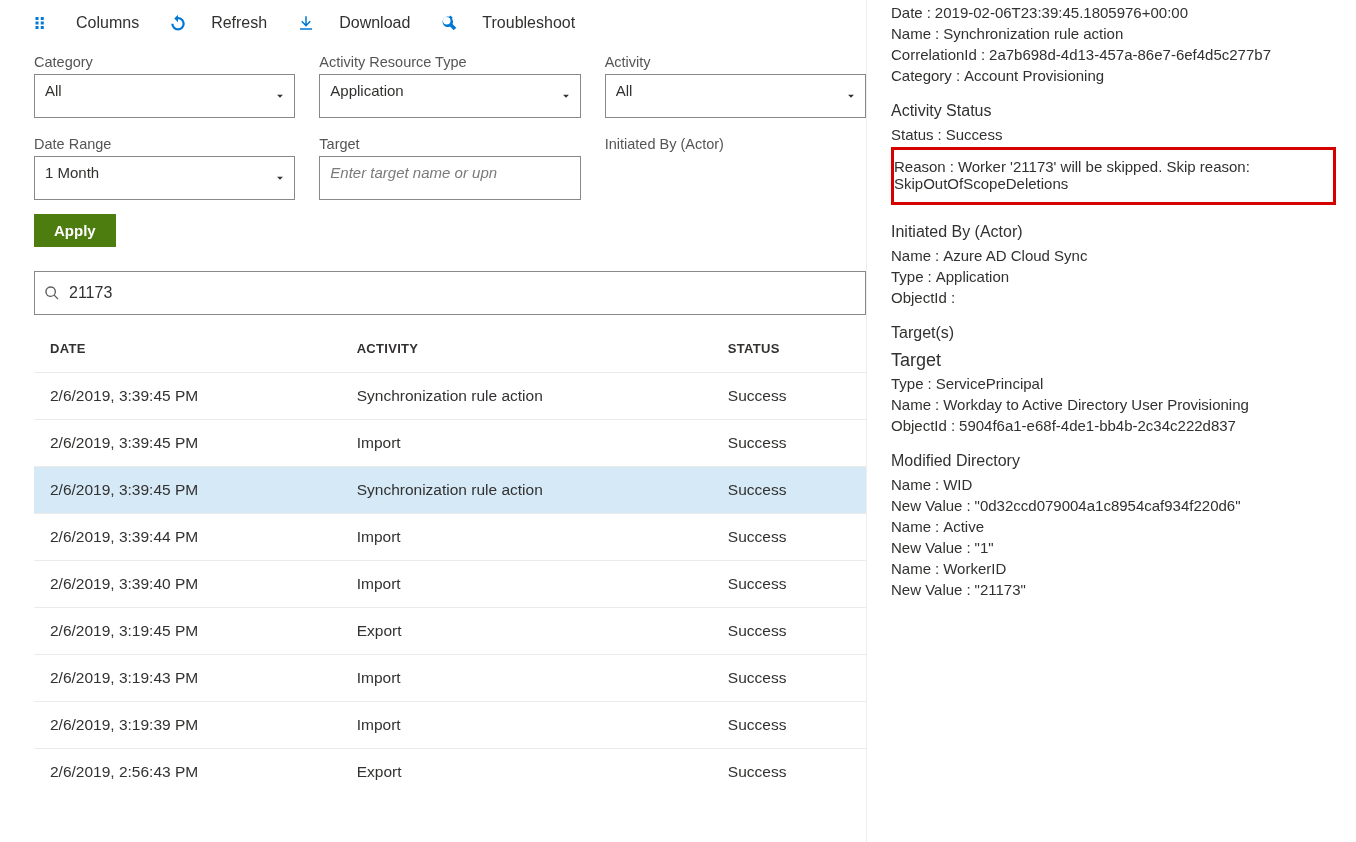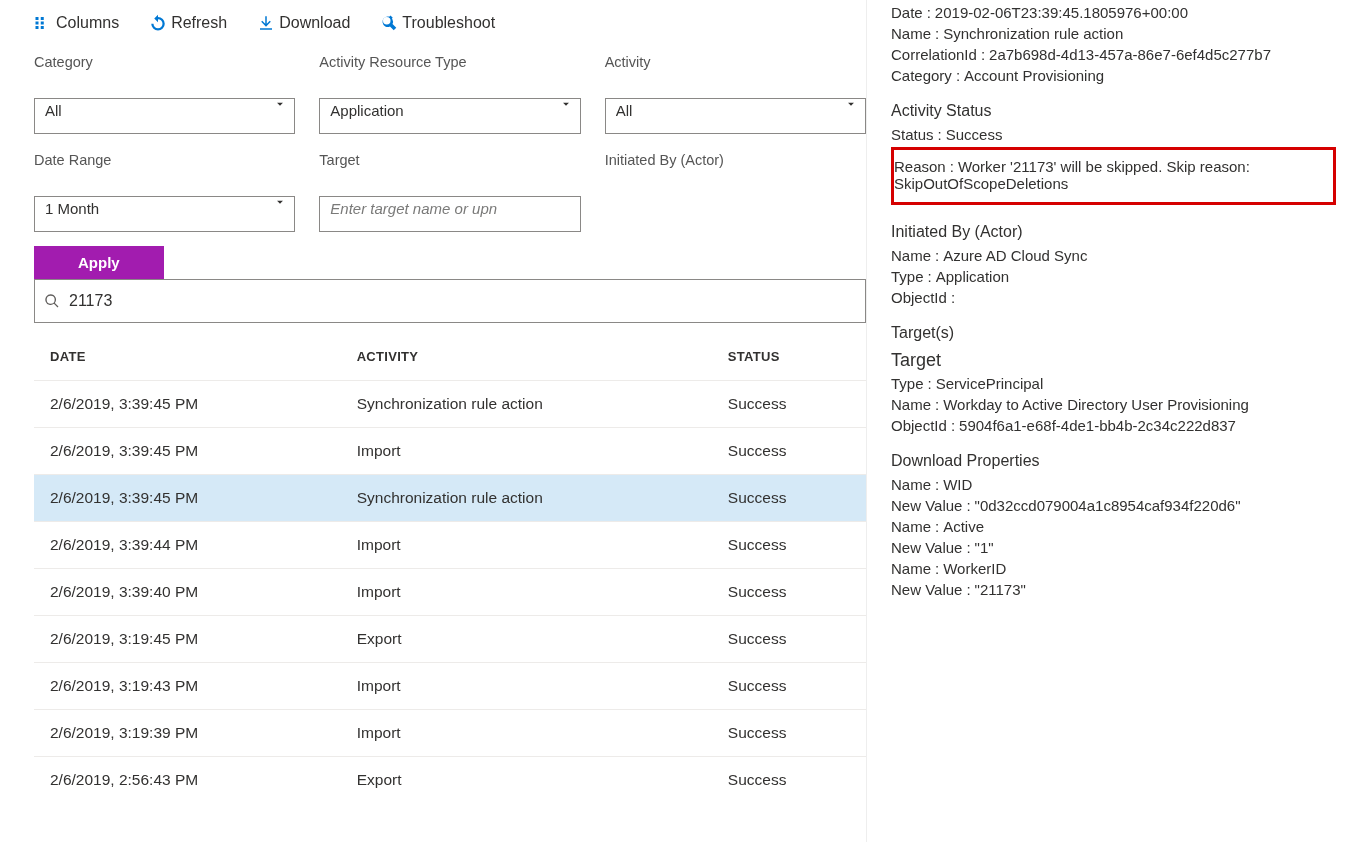--- a/index.html
+++ b/index.html
@@ -22,58 +22,57 @@
   .details {
     flex: 0 0 490px;
     padding: 0 20px 20px 24px;
     border-left: 1px solid #eee;
     overflow: hidden;
   }
 
   
   .toolbar { display: flex; gap: 30px; align-items: center; margin-bottom: 22px; }
   .tool-item {
-    display: inline-flex; align-items: center; gap: 4px;
+    display: inline-flex; align-items: center; gap: 24px;
     color: #323130; font-size: 16px; cursor: pointer;
     white-space: nowrap;
   }
   .tool-item svg { width: 18px; height: 18px; fill: #0078d4; }
 
   
   .filters {
     display: grid;
     grid-template-columns: repeat(3, 1fr);
     gap: 18px 24px;
     margin-bottom: 14px;
     max-width: 1000px;
   }
   .field-label { font-size: 14.5px; color: #555; margin-bottom: 4px; display: block; }
   .select, .textin {
-    width: 100%; height: 36px;
+    width: 100%; height: 44px;
     border: 1px solid #8a8886;
     background: #fff;
     font-size: 15px;
     color: #323130;
     padding: 0 32px 11px 10px;
     position: relative;
     appearance: none;
     cursor: pointer;
-    margin-top: 24px;
   }
   .select-wrap { position: relative; }
   .select-wrap .chev {
     position: absolute; right: 8px; top: 50%; transform: translateY(-50%);
     width: 14px; height: 14px; pointer-events: none; fill: #323130;
   }
   .textin::placeholder { color: #7a7a79; font-style: italic; }
 
   .apply-btn {
-    display: inline-block; background: #a21caf; color: #fff;
+    display: inline-block; background: #4d7c0f; color: #fff;
     border: none; font-size: 15px; font-weight: 600;
-    padding: 8px 44px; cursor: pointer;
+    padding: 8px 20px; margin-bottom: 24px; cursor: pointer;
   }
 
   
   .search-wrap { position: relative; margin-bottom: 8px; }
   .search-wrap svg {
     position: absolute; left: 10px; top: 50%; transform: translateY(-50%);
     width: 16px; height: 16px; fill: #605e5c;
   }
   .search {
     width: 100%; height: 44px; padding: 0 10px 0 34px;
@@ -287,21 +286,21 @@
   <div class="kv"><span class="kl">Name</span><span class="kvsep">:</span><span>Azure AD Cloud Sync</span></div>
   <div class="kv"><span class="kl">Type</span><span class="kvsep">:</span><span>Application</span></div>
   <div class="kv"><span class="kl">ObjectId</span><span class="kvsep">:</span><span></span></div>
 
   <h2 class="section">Target(s)</h2>
   <h3 class="subsection">Target</h3>
   <div class="kv"><span class="kl">Type</span><span class="kvsep">:</span><span>ServicePrincipal</span></div>
   <div class="kv"><span class="kl">Name</span><span class="kvsep">:</span><span>Workday to Active Directory User Provisioning</span></div>
   <div class="kv"><span class="kl">ObjectId</span><span class="kvsep">:</span><span>5904f6a1-e68f-4de1-bb4b-2c34c222d837</span></div>
 
-  <h2 class="section">Download Properties</h2>
+  <h2 class="section">Modified Directory</h2>
   <div id="modified-props">
       <div class="kv"><span>Name</span><span class="kvsep">:</span><span>WID</span></div>
       <div class="kv"><span>New Value</span><span class="kvsep">:</span><span>"0d32ccd079004a1c8954caf934f220d6"</span></div>
       <div class="kv"><span>Name</span><span class="kvsep">:</span><span>Active</span></div>
       <div class="kv"><span>New Value</span><span class="kvsep">:</span><span>"1"</span></div>
       <div class="kv"><span>Name</span><span class="kvsep">:</span><span>WorkerID</span></div>
       <div class="kv"><span>New Value</span><span class="kvsep">:</span><span>"21173"</span></div>
     </div>
 </div>
 

